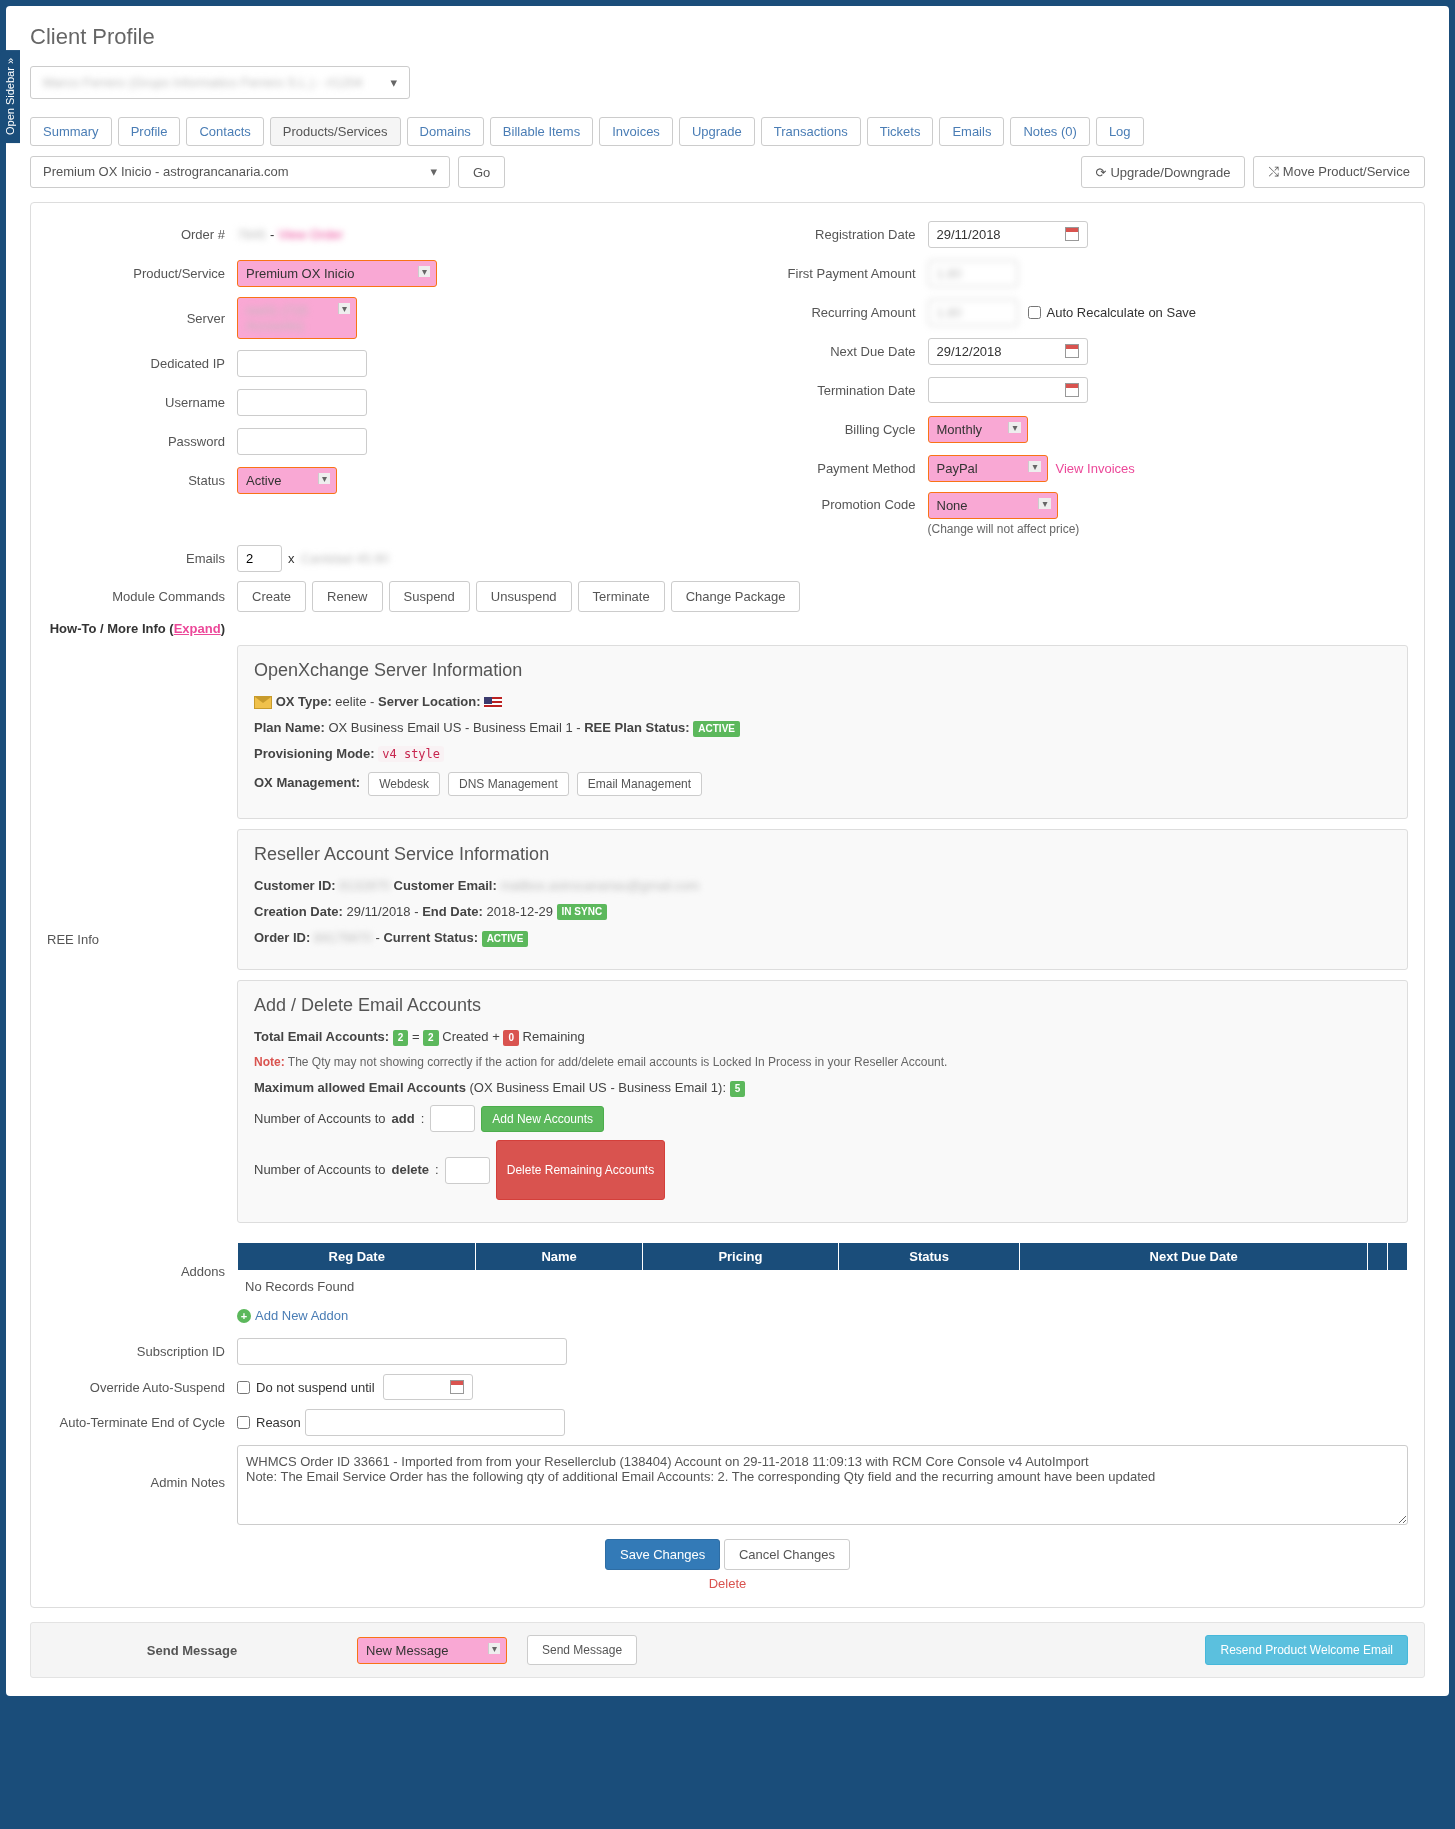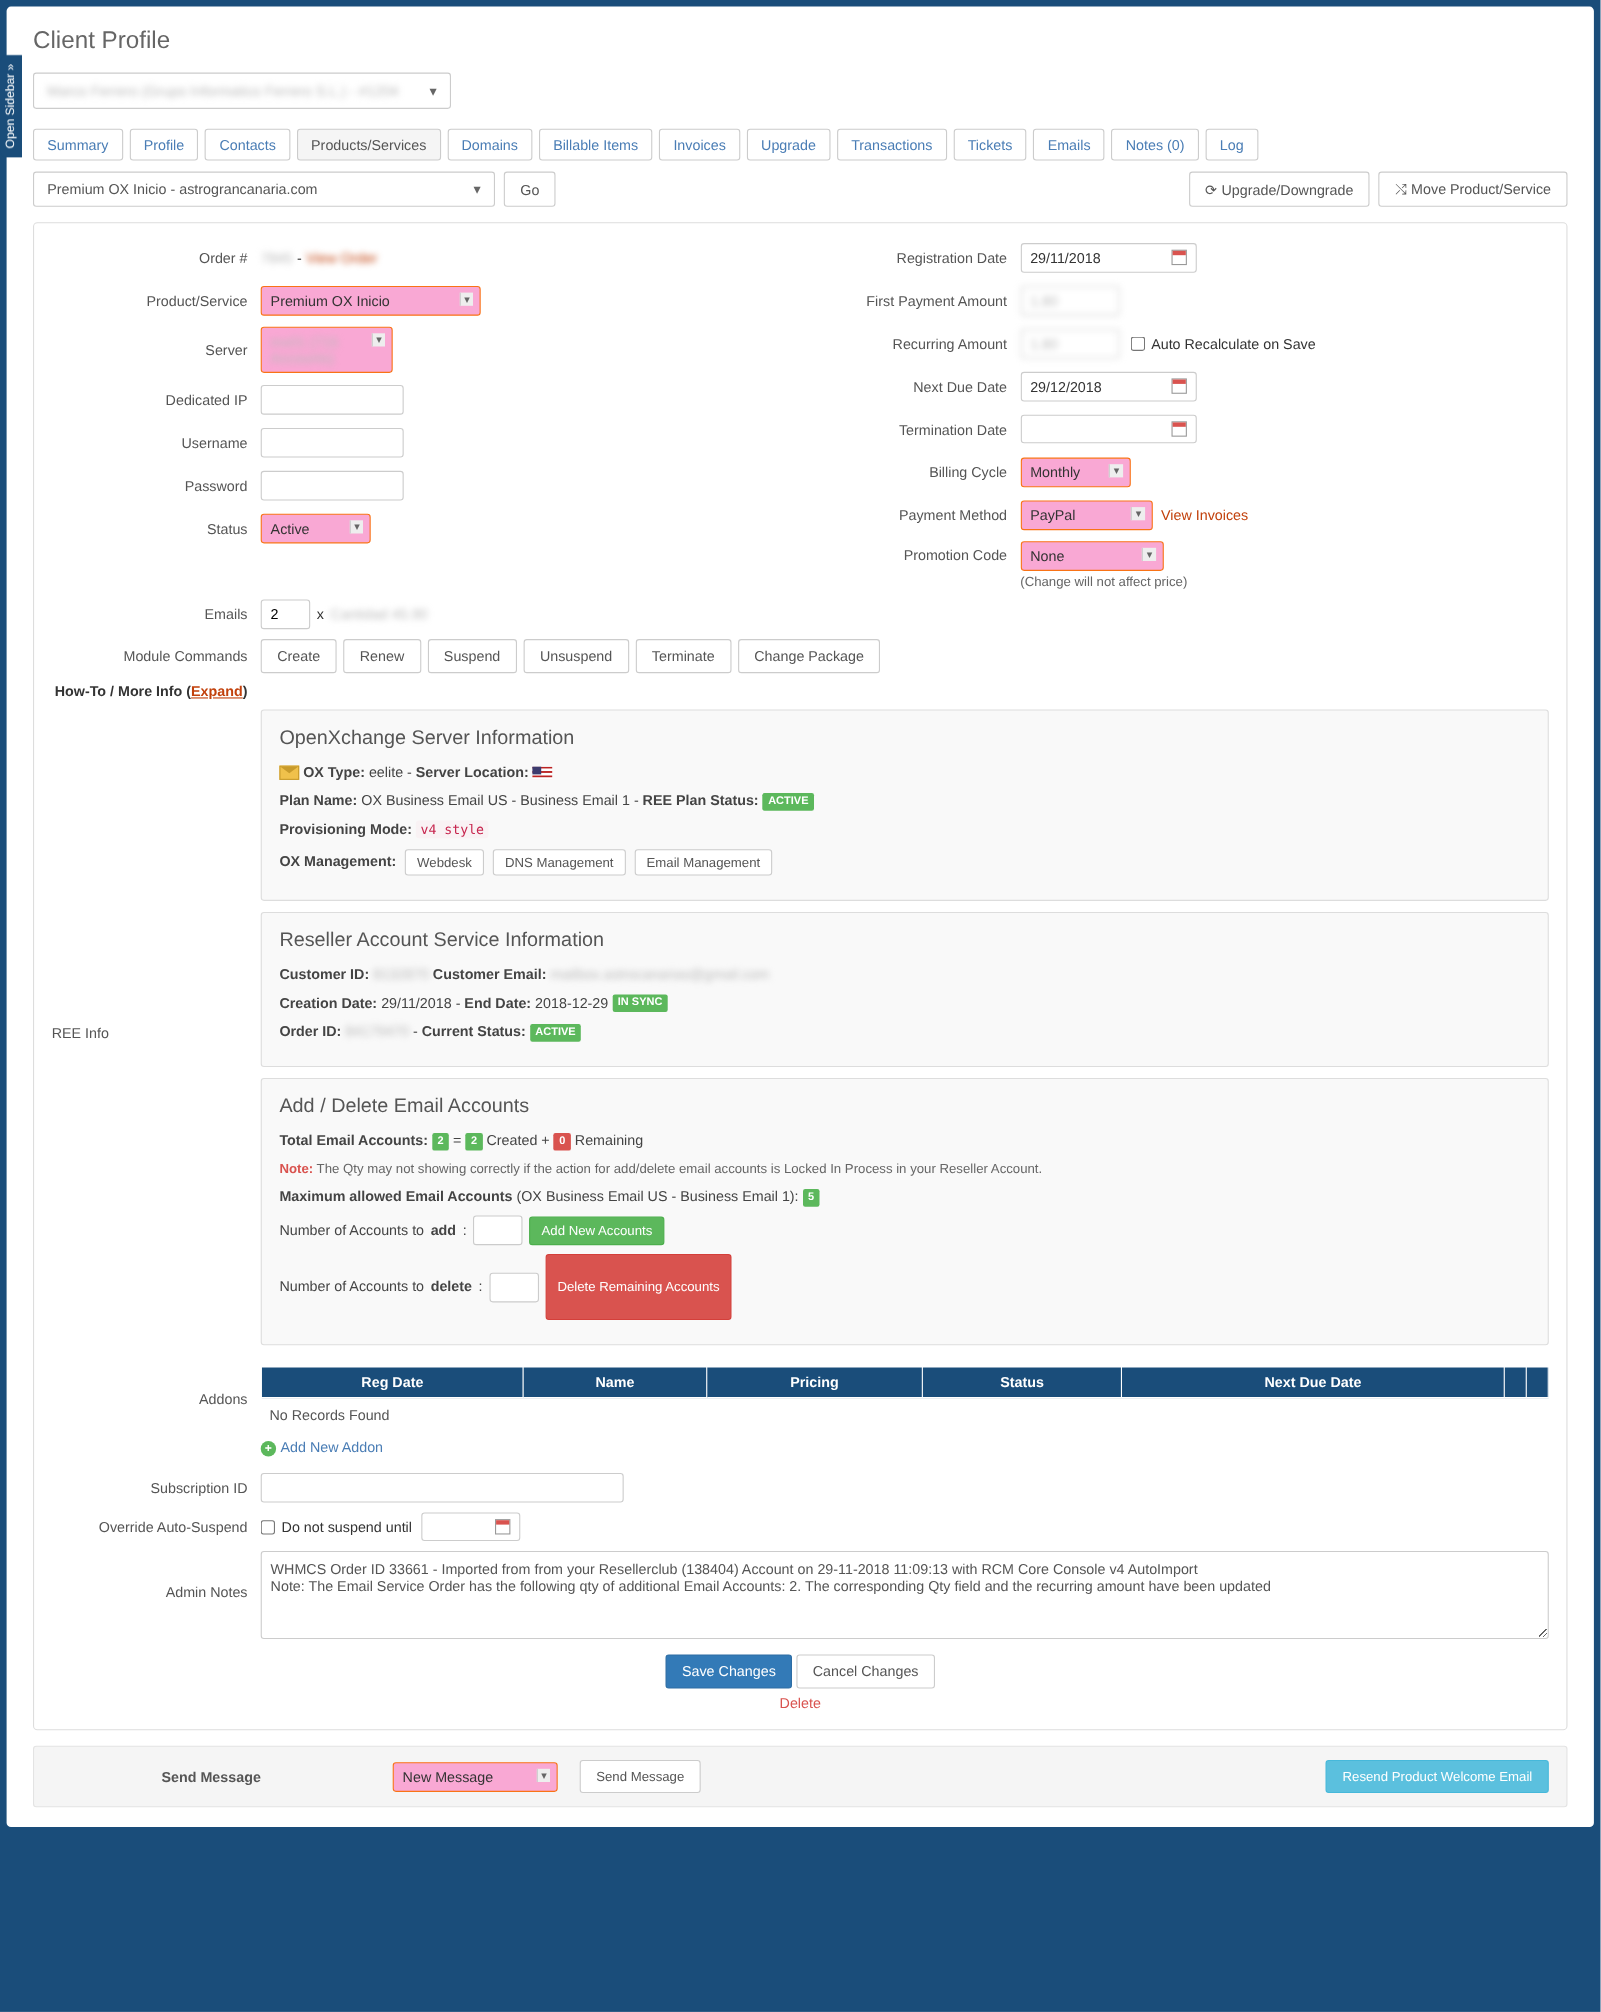--- a/index.html
+++ b/index.html
@@ -32,21 +32,21 @@
 .input-group { display: flex; align-items: center; gap: 0; }
 .input-group .form-input { border-radius: 3px 0 0 3px; }
 .input-group-addon { padding: 5px 10px; border: 1px solid #ccc; border-left: none; border-radius: 0 3px 3px 0; background: #fff; cursor: pointer; }
 .dropdown-caret::after { content: "▾"; font-size: 10px; color: #666; }
 .blurred { filter: blur(3px); color: #bbb; user-select: none; }
 .date-input { display: flex; align-items: center; width: 160px; border: 1px solid #ccc; border-radius: 3px; padding: 5px 8px; justify-content: space-between; }
 .cal-icon { display: inline-block; width: 14px; height: 14px; background: #fff; border: 1px solid #999; position: relative; }
 .cal-icon::before { content: ""; position: absolute; top: 0; left: 0; right: 0; height: 4px; background: #d9534f; }
 .select { padding: 5px 8px; border: 1px solid #f97316; border-radius: 3px; background: #f9a8d4; position: relative; padding-right: 24px; display: inline-block; min-width: 100px; }
 .select::after { content: "▾"; position: absolute; right: 6px; top: 5px; font-size: 10px; color: #666; background: #eee; padding: 0 3px; border-left: 1px solid #ccc; }
-.link { color: #c2410c; cursor: pointer; }
+.link { color: #ec4899; cursor: pointer; }
 .helper-text { font-size: 12px; color: #666; margin-top: 3px; }
 .wide-row .form-label { width: 190px; }
 .wide-row { display: flex; align-items: center; margin-bottom: 9px; }
 .btn-row { display: flex; gap: 6px; flex-wrap: wrap; }
 .expand-row { display: flex; margin-bottom: 9px; }
 .expand-label { width: 190px; text-align: right; padding-right: 12px; font-weight: bold; color: #333; }
 .panel { border: 1px solid #ddd; border-radius: 3px; background: #f9f9f9; padding: 14px 16px; margin-bottom: 10px; }
 .panel h3 { font-size: 18px; font-weight: 400; color: #555; margin-bottom: 12px; }
 .panel-line { margin-bottom: 8px; font-size: 13px; color: #444; line-height: 1.4; }
 .panel-line b { font-weight: bold; }
@@ -348,20 +348,28 @@
       <label class="checkbox-row">
         <input type="checkbox" style="">
         <span>Do not suspend until</span>
       </label>
       <div class="date-input" style="margin-left:8px;width:90px;">
         <span></span>
         <span class="cal-icon"></span>
       </div>
     </div>
 
+    <div class="wide-row">
+      <div class="form-label">Auto-Terminate End of Cycle</div>
+      <label class="checkbox-row">
+        <input type="checkbox" style="">
+        <span>Reason</span>
+      </label>
+      <input class="form-input" style="width: 260px; margin-left: 4px;">
+    </div>
 
     <div class="wide-row" style="align-items:flex-start;">
       <div class="form-label" style="padding-top:30px;">Admin Notes</div>
       <textarea class="admin-notes" style="">WHMCS Order ID 33661 - Imported from from your Resellerclub (138404) Account on 29-11-2018 11:09:13 with RCM Core Console v4 AutoImport
 Note: The Email Service Order has the following qty of additional Email Accounts: 2. The corresponding Qty field and the recurring amount have been updated</textarea>
     </div>
 
     <div class="footer-actions">
       <button class="btn btn-primary">Save Changes</button>
       <button class="btn">Cancel Changes</button>

